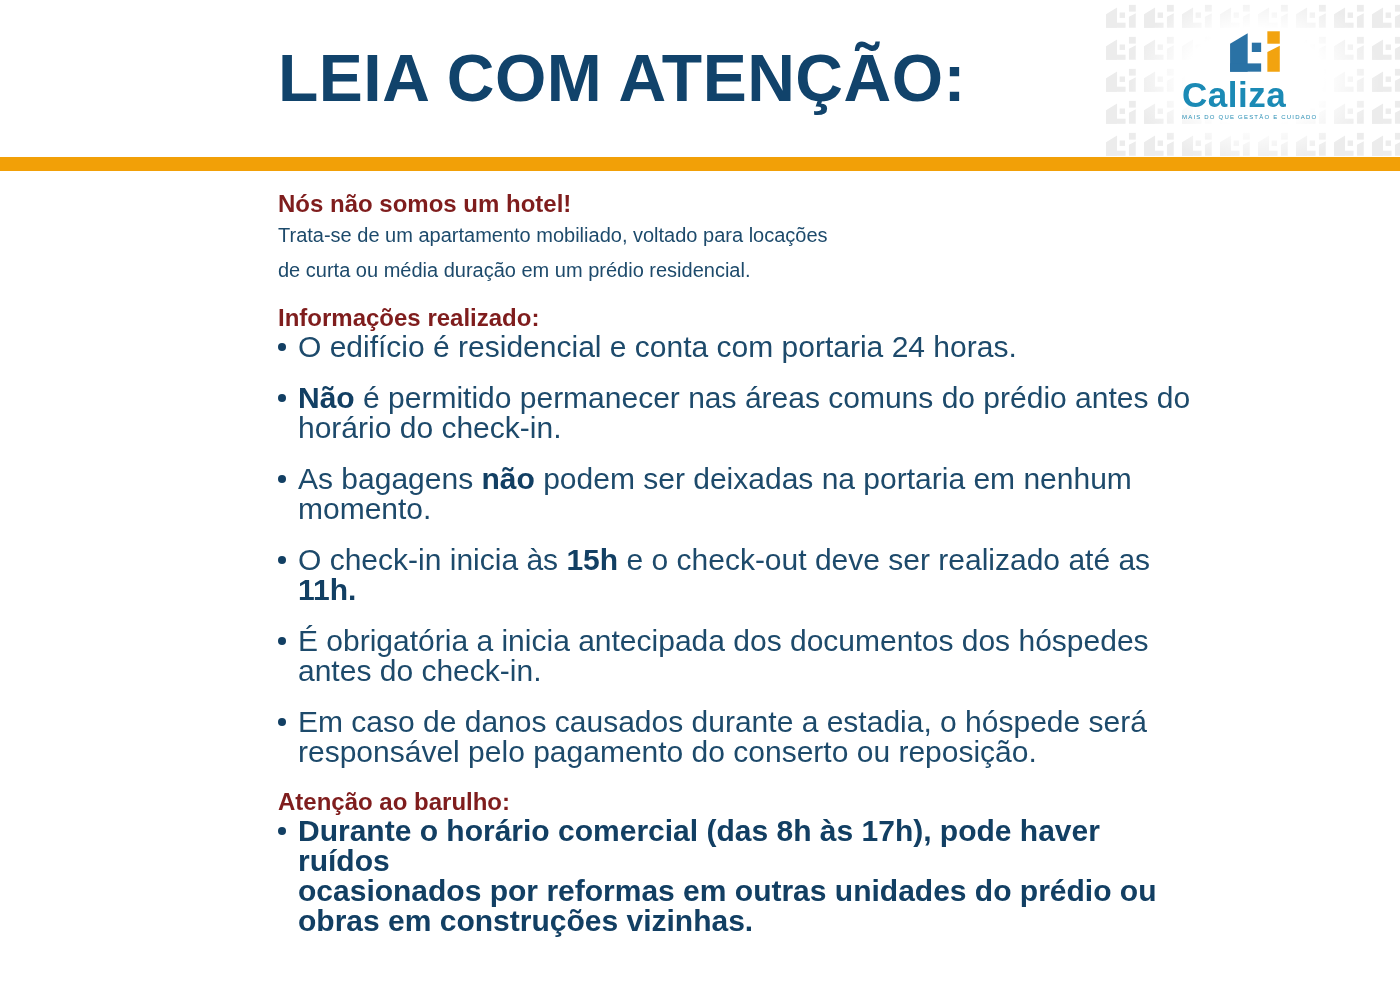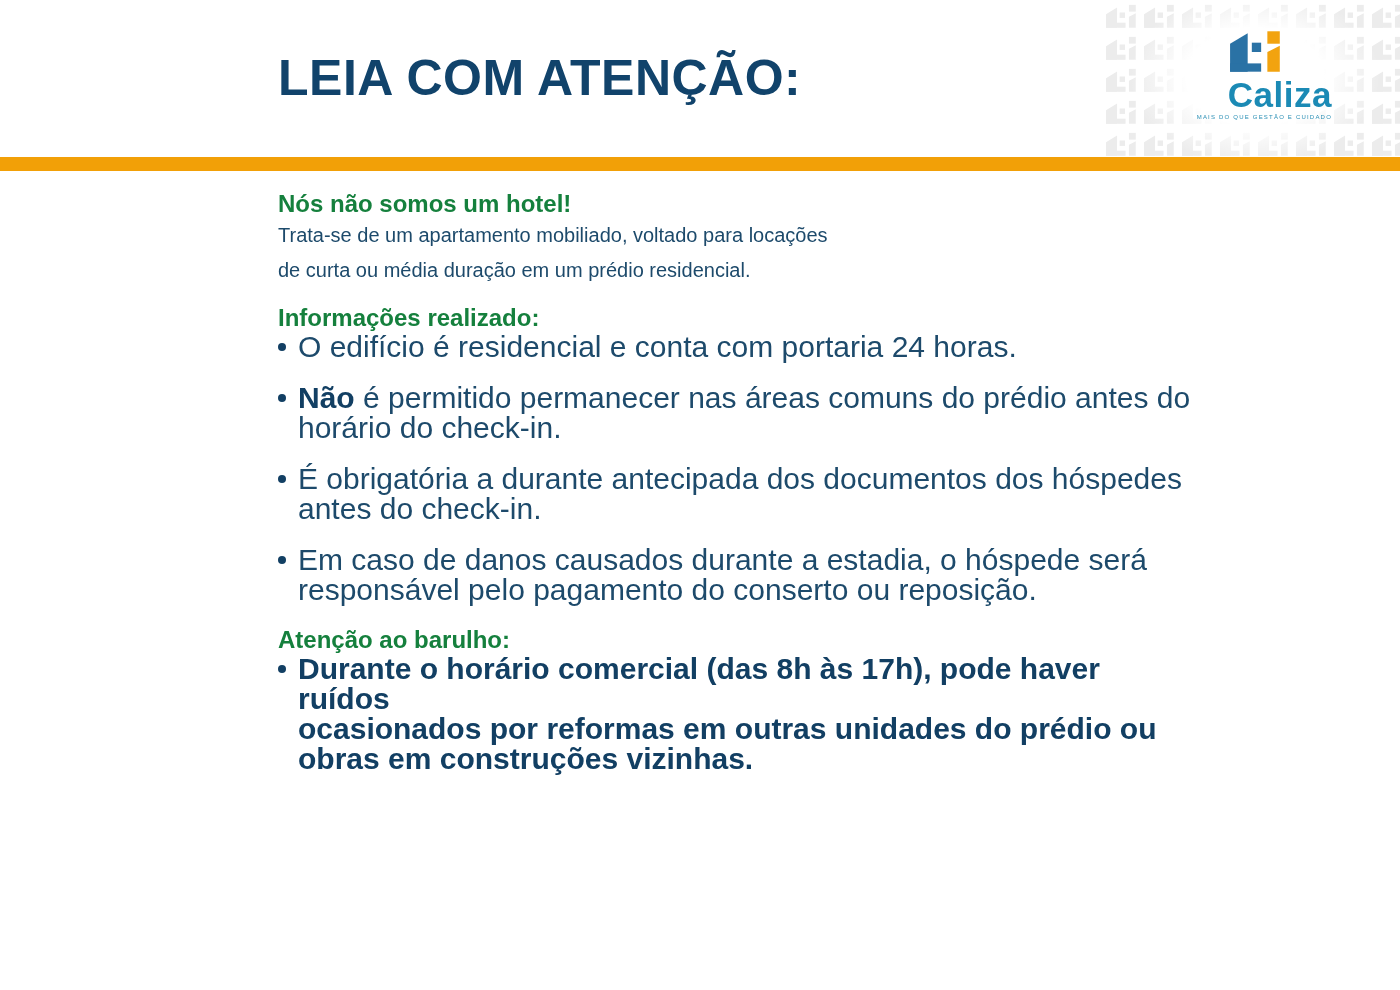--- a/index.html
+++ b/index.html
@@ -6,34 +6,34 @@
   .page{
     position:relative;width:1400px;height:990px;background:#ffffff;overflow:hidden;
     font-family:"Liberation Sans",sans-serif;
   }
   
   .pattern-wrap{position:absolute;top:0;right:0;width:297px;height:157px;}
   .logo-glow{
     position:absolute;top:-12px;right:20px;width:250px;height:178px;
     background:radial-gradient(closest-side,#ffffff 55%,rgba(255,255,255,0) 100%);
   }
-  .logo{position:absolute;top:28px;right:68px;width:150px;text-align:right;}
+  .logo{position:absolute;top:28px;right:68px;width:150px;text-align:left;}
   .logo-icon{display:block;margin:0 auto;}
   .logo-name{font-size:35px;font-weight:700;color:#1b8ab5;line-height:34px;margin-top:2px;letter-spacing:0.5px;}
   .logo-tagline{font-size:6px;color:#2a8fb5;letter-spacing:1.2px;margin-top:2px;white-space:nowrap;overflow:hidden;}
   
   .title{
     position:absolute;left:278px;top:50px;margin:0;
-    font-size:50px;line-height:56px;font-weight:700;letter-spacing:0.5px;color:#11436b;
+    font-size:66px;line-height:56px;font-weight:700;letter-spacing:0.5px;color:#11436b;
   }
   
   .divider{position:absolute;top:157px;left:0;width:1400px;height:14px;background:#f2a007;}
   
   .content{position:absolute;left:278px;top:190px;width:920px;color:#1d4a6b;}
-  h2.sec{margin:0;font-size:24px;line-height:28px;font-weight:700;color:#15803d;}
+  h2.sec{margin:0;font-size:24px;line-height:28px;font-weight:700;color:#7f1d1d;}
   .h-intro{margin-bottom:20px;}
   .h-ess{margin-bottom:14px;}
   .h-noise{margin-bottom:18px;}
   .para{margin:0 0 16px 0;font-size:20px;line-height:35px;white-space:pre-line;}
   ul.blist{list-style:none;margin:0;padding:0;}
   ul.blist li{
     position:relative;padding-left:20px;margin-bottom:21px;
     font-size:30px;line-height:30px;white-space:pre-line;
   }
   ul.blist li::before{
@@ -86,21 +86,23 @@
   <div class="content">
     <h2 class="sec h-intro">Nós não somos um hotel!</h2>
     <p class="para">Trata-se de um apartamento mobiliado, voltado para locações
 de curta ou média duração em um prédio residencial.</p>
 
     <h2 class="sec h-ess">Informações realizado:</h2>
     <ul class="blist">
         <li><span>O edifício é residencial e conta com portaria 24 horas.</span></li>
         <li><span class="b">Não</span><span> é permitido permanecer nas áreas comuns do prédio antes do
 horário do check-in.</span></li>
-        <li><span>É obrigatória a durante antecipada dos documentos dos hóspedes
+        <li><span>As bagagens </span><span class="b">não</span><span> podem ser deixadas na portaria em nenhum momento.</span></li>
+        <li><span>O check-in inicia às </span><span class="b">15h</span><span> e o check-out deve ser realizado até as </span><span class="b">11h.</span></li>
+        <li><span>É obrigatória a inicia antecipada dos documentos dos hóspedes
 antes do check-in.</span></li>
         <li><span>Em caso de danos causados durante a estadia, o hóspede será
 responsável pelo pagamento do conserto ou reposição.</span></li>
       </ul>
 
     <h2 class="sec h-noise">Atenção ao barulho:</h2>
     <ul class="blist">
         <li><span class="b">Durante o horário comercial (das 8h às 17h), pode haver ruídos
 ocasionados por reformas em outras unidades do prédio ou
 obras em construções vizinhas.</span></li>

